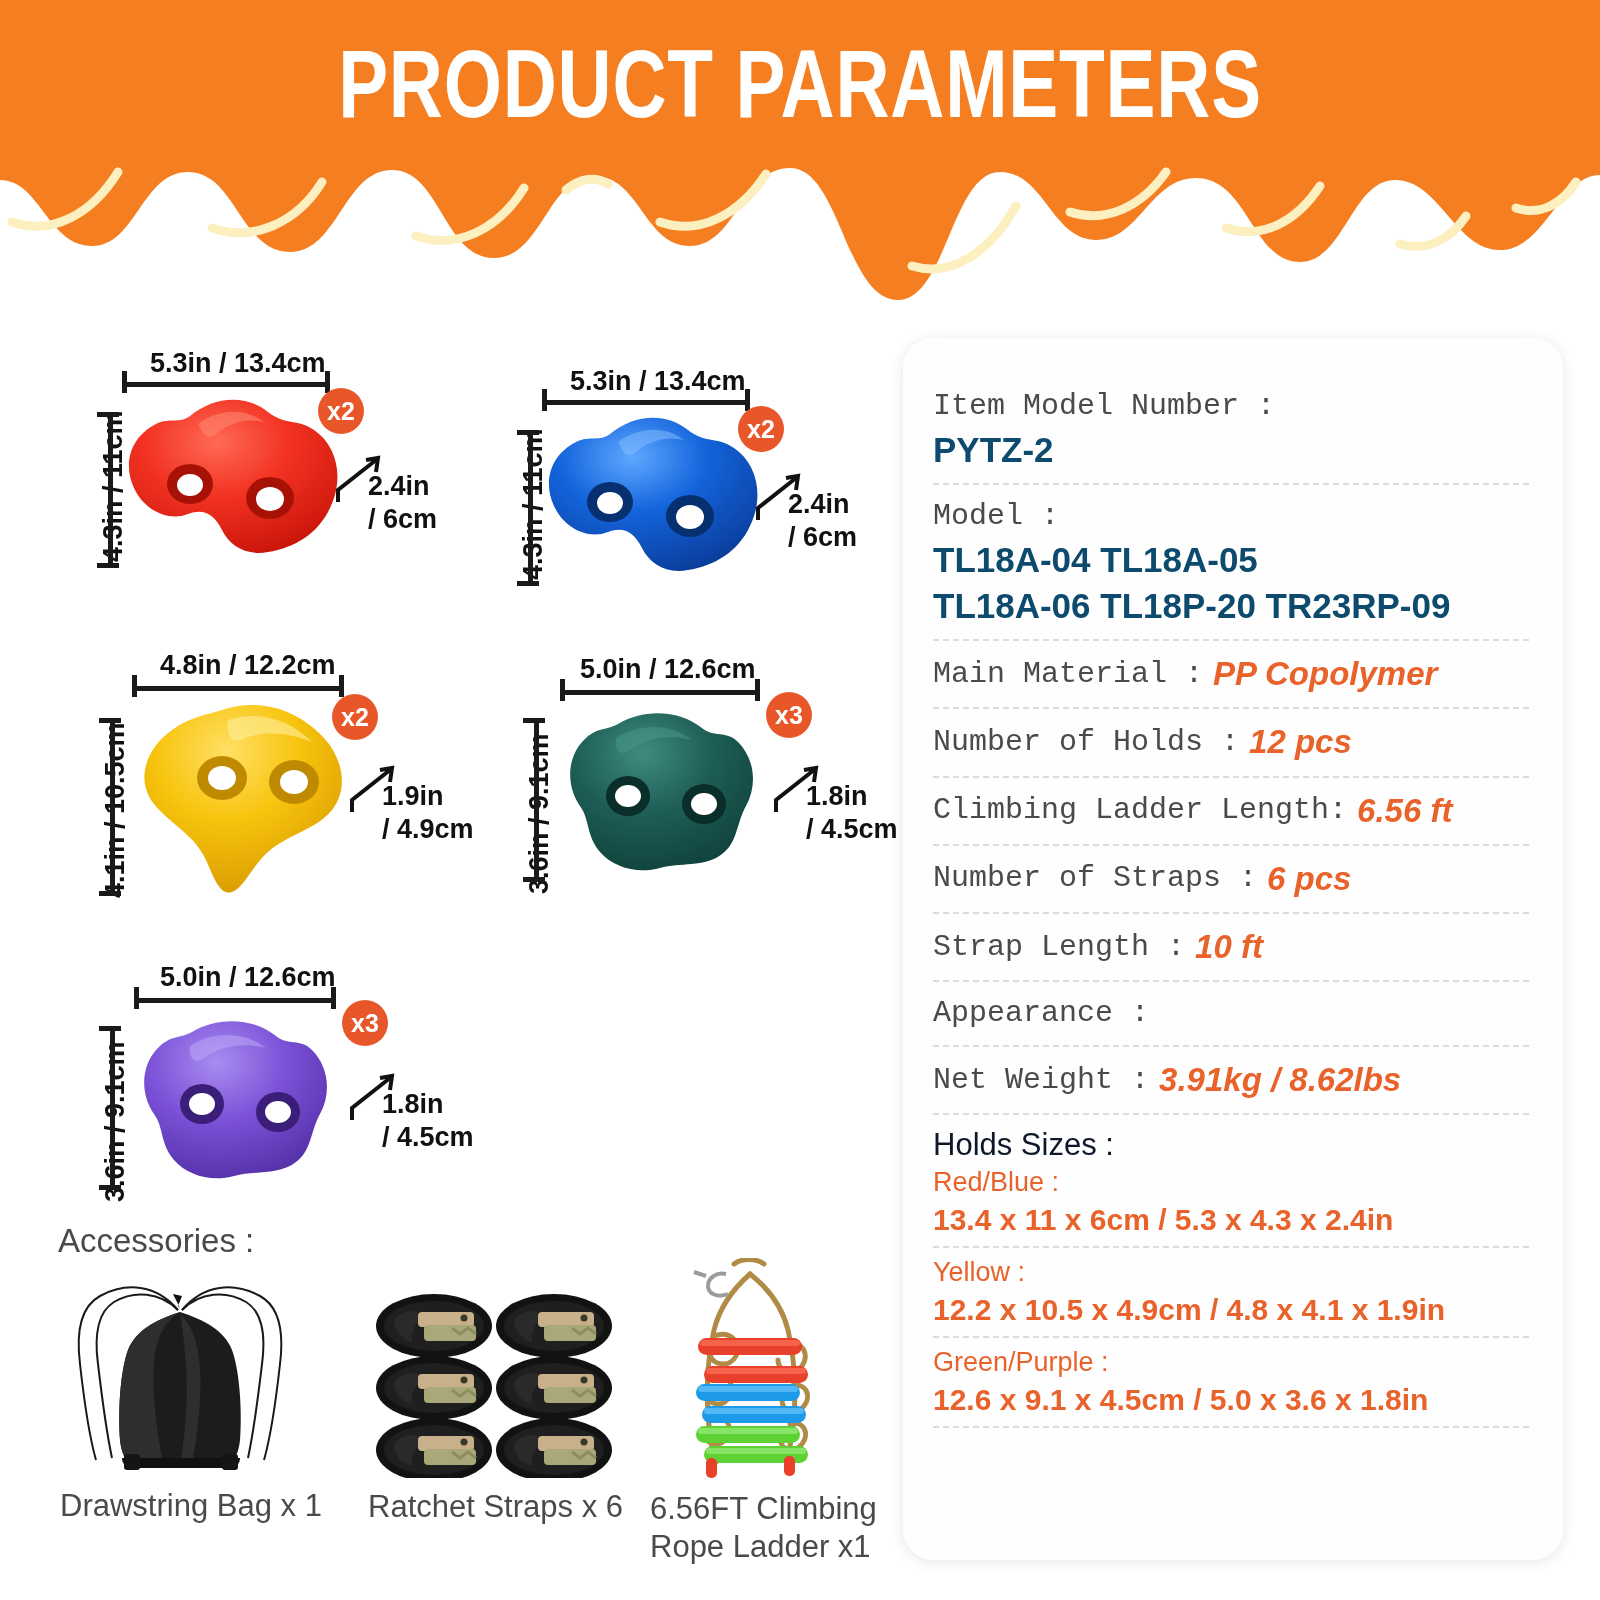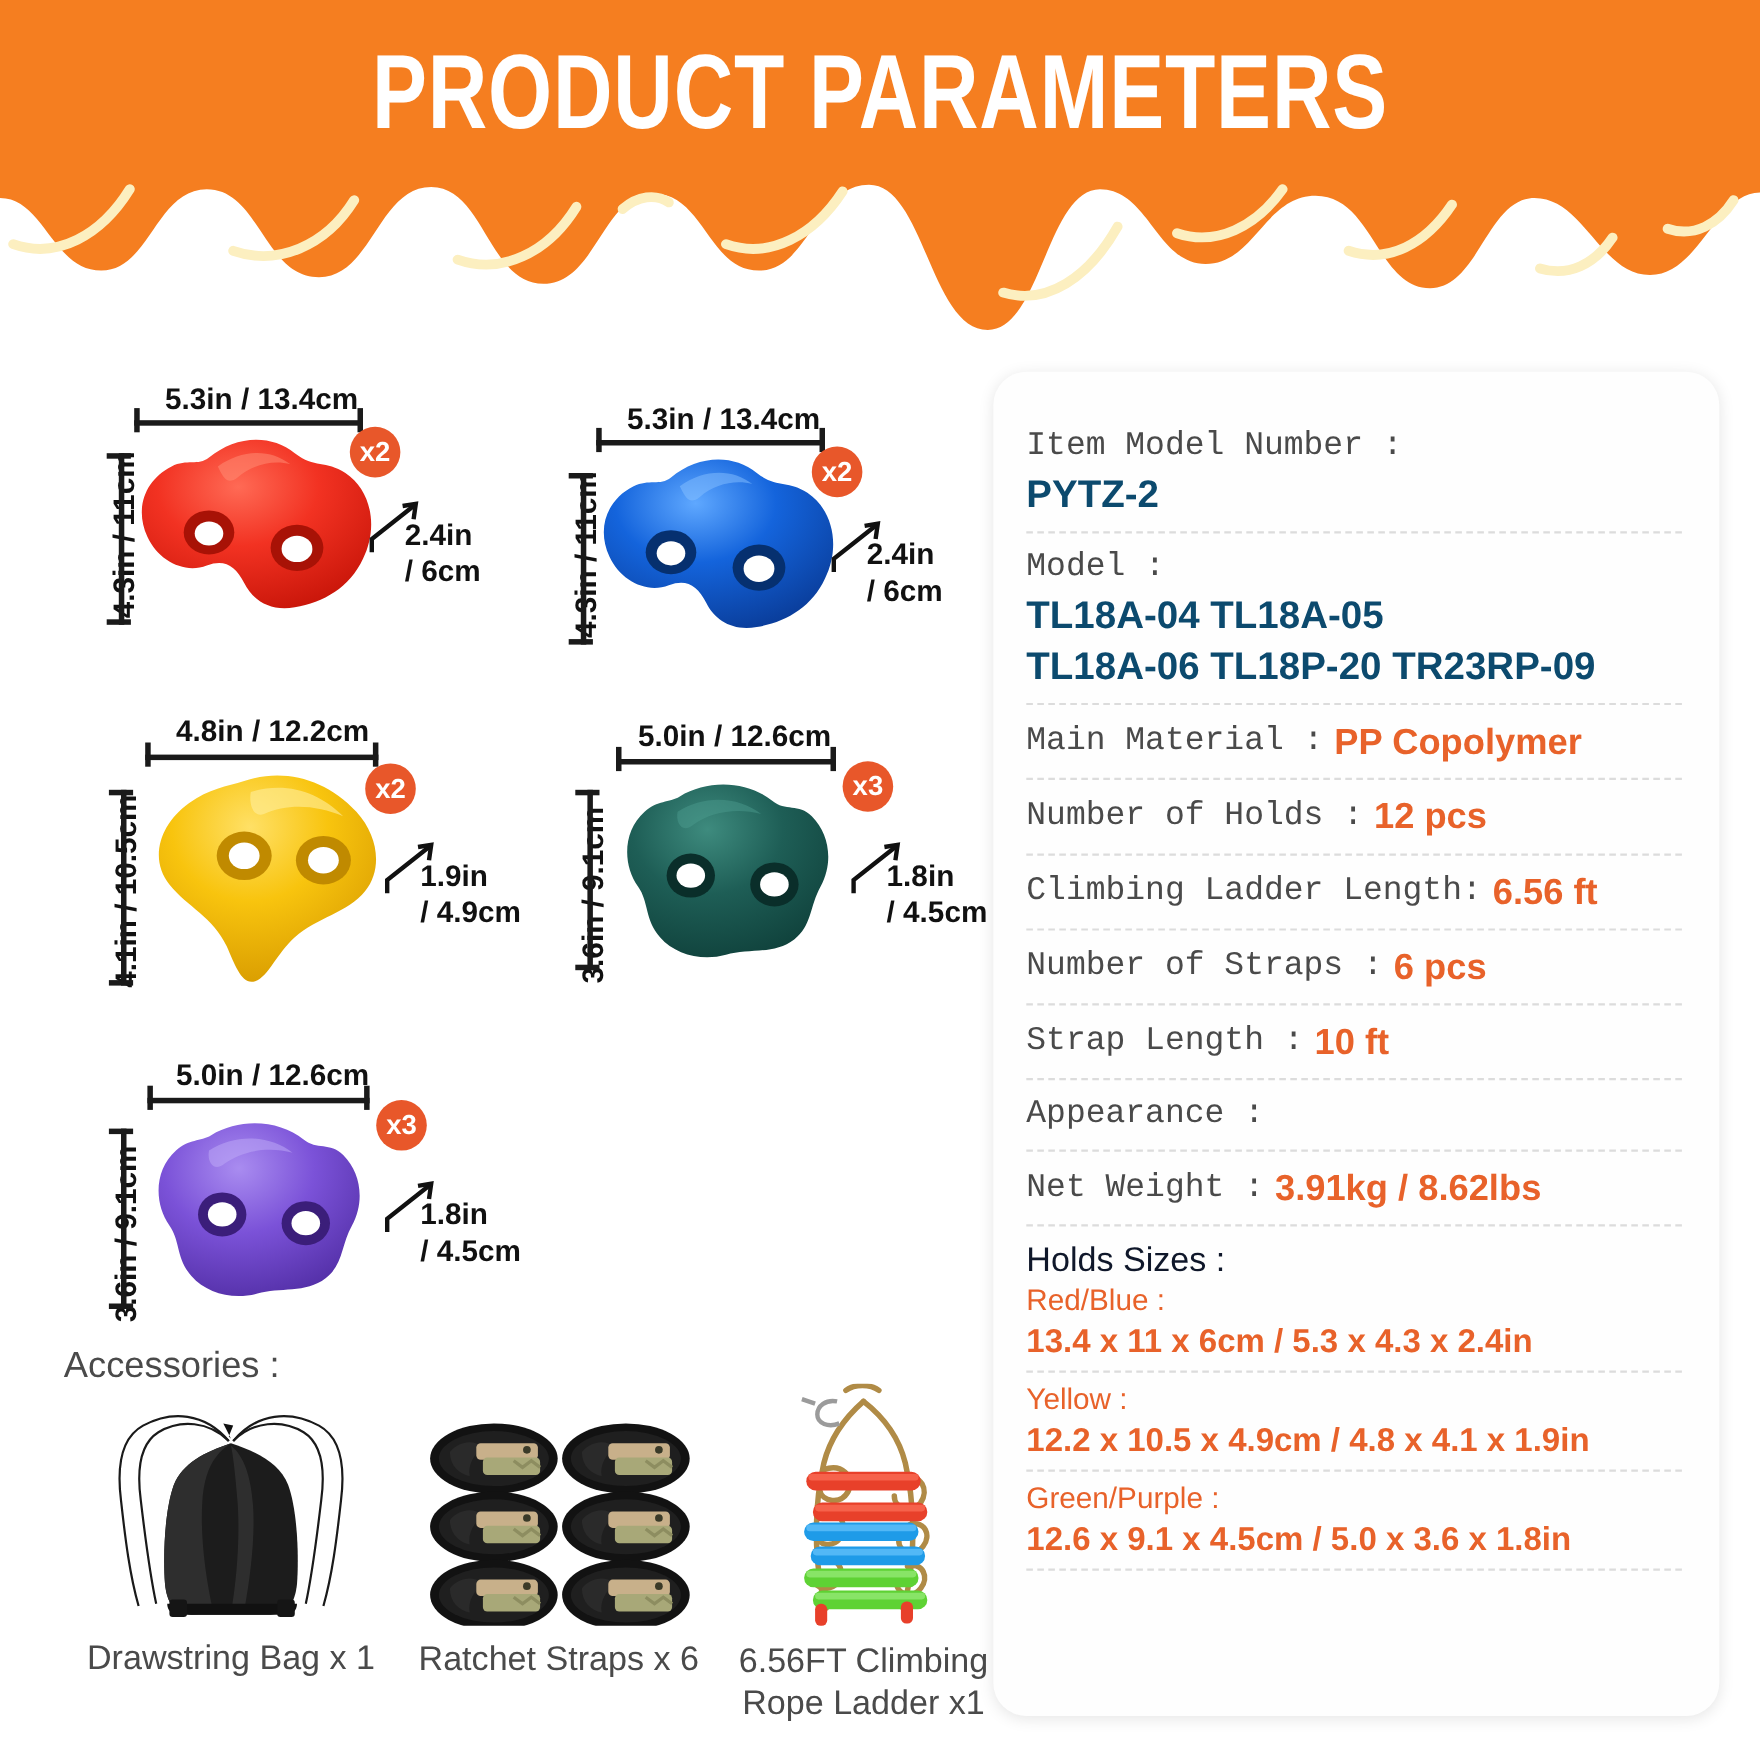--- a/index.html
+++ b/index.html
@@ -48,37 +48,37 @@
   .badge{
     position:absolute;width:46px;height:46px;border-radius:50%;
     background:#E8572A;color:#fff;font-weight:bold;font-size:25px;
     display:flex;align-items:center;justify-content:center;
     font-family:"Liberation Sans",sans-serif;
   }
   .hold-img{position:absolute;}
 
   
   .acc-title{position:absolute;left:58px;top:1222px;font-size:33px;color:#4a4a4a;}
-  .acc-item{position:absolute;text-align:center;}
+  .acc-item{position:absolute;text-align:left;}
   .acc-caption{
     font-size:31px;color:#4a4a4a;line-height:1.22;margin-top:6px;
     font-family:"Liberation Sans",sans-serif;
   }
 
   
   .panel{
     position:absolute;left:903px;top:338px;width:660px;height:1222px;
     background:#fefefe;border-radius:30px;
     box-shadow:0 2px 14px rgba(0,0,0,0.10);
   }
   .panel-inner{padding:48px 34px 20px 30px;}
   .row{padding:0 0 11px 0;margin-bottom:11px;border-bottom:2px dashed #dcdcdc;}
   .row:last-child{border-bottom:2px dashed #dcdcdc;}
   .lbl{color:#4a4a4a;font-size:30px;line-height:1.36;font-family:Liberation Mono, monospace;}
-  .val{color:#E8622A;font-weight:bold;font-size:33px;line-height:1.34;}
+  .val{color:#E8622A;font-weight:bold;font-size:33px;line-height:1.34;font-style:italic;}
   .val-lg{color:#0c4a6e;font-weight:bold;font-size:35px;line-height:1.3;}
   .inline{display:flex;align-items:center;flex-wrap:wrap;gap:10px;}
   .sub-lbl{color:#E8622A;font-size:27px;line-height:1.3;}
   .sub-val{color:#E8622A;font-weight:bold;font-size:30px;line-height:1.3;}
   .holds-head{color:#0f172a;font-size:31px;margin-bottom:2px;margin-top:12px;}
   .sizerow{padding-bottom:7px;margin-bottom:7px;border-bottom:2px dashed #dcdcdc;}
   .sizerow.last{border-bottom:2px dashed #dcdcdc;}
 </style>
 </head>
 <body>

